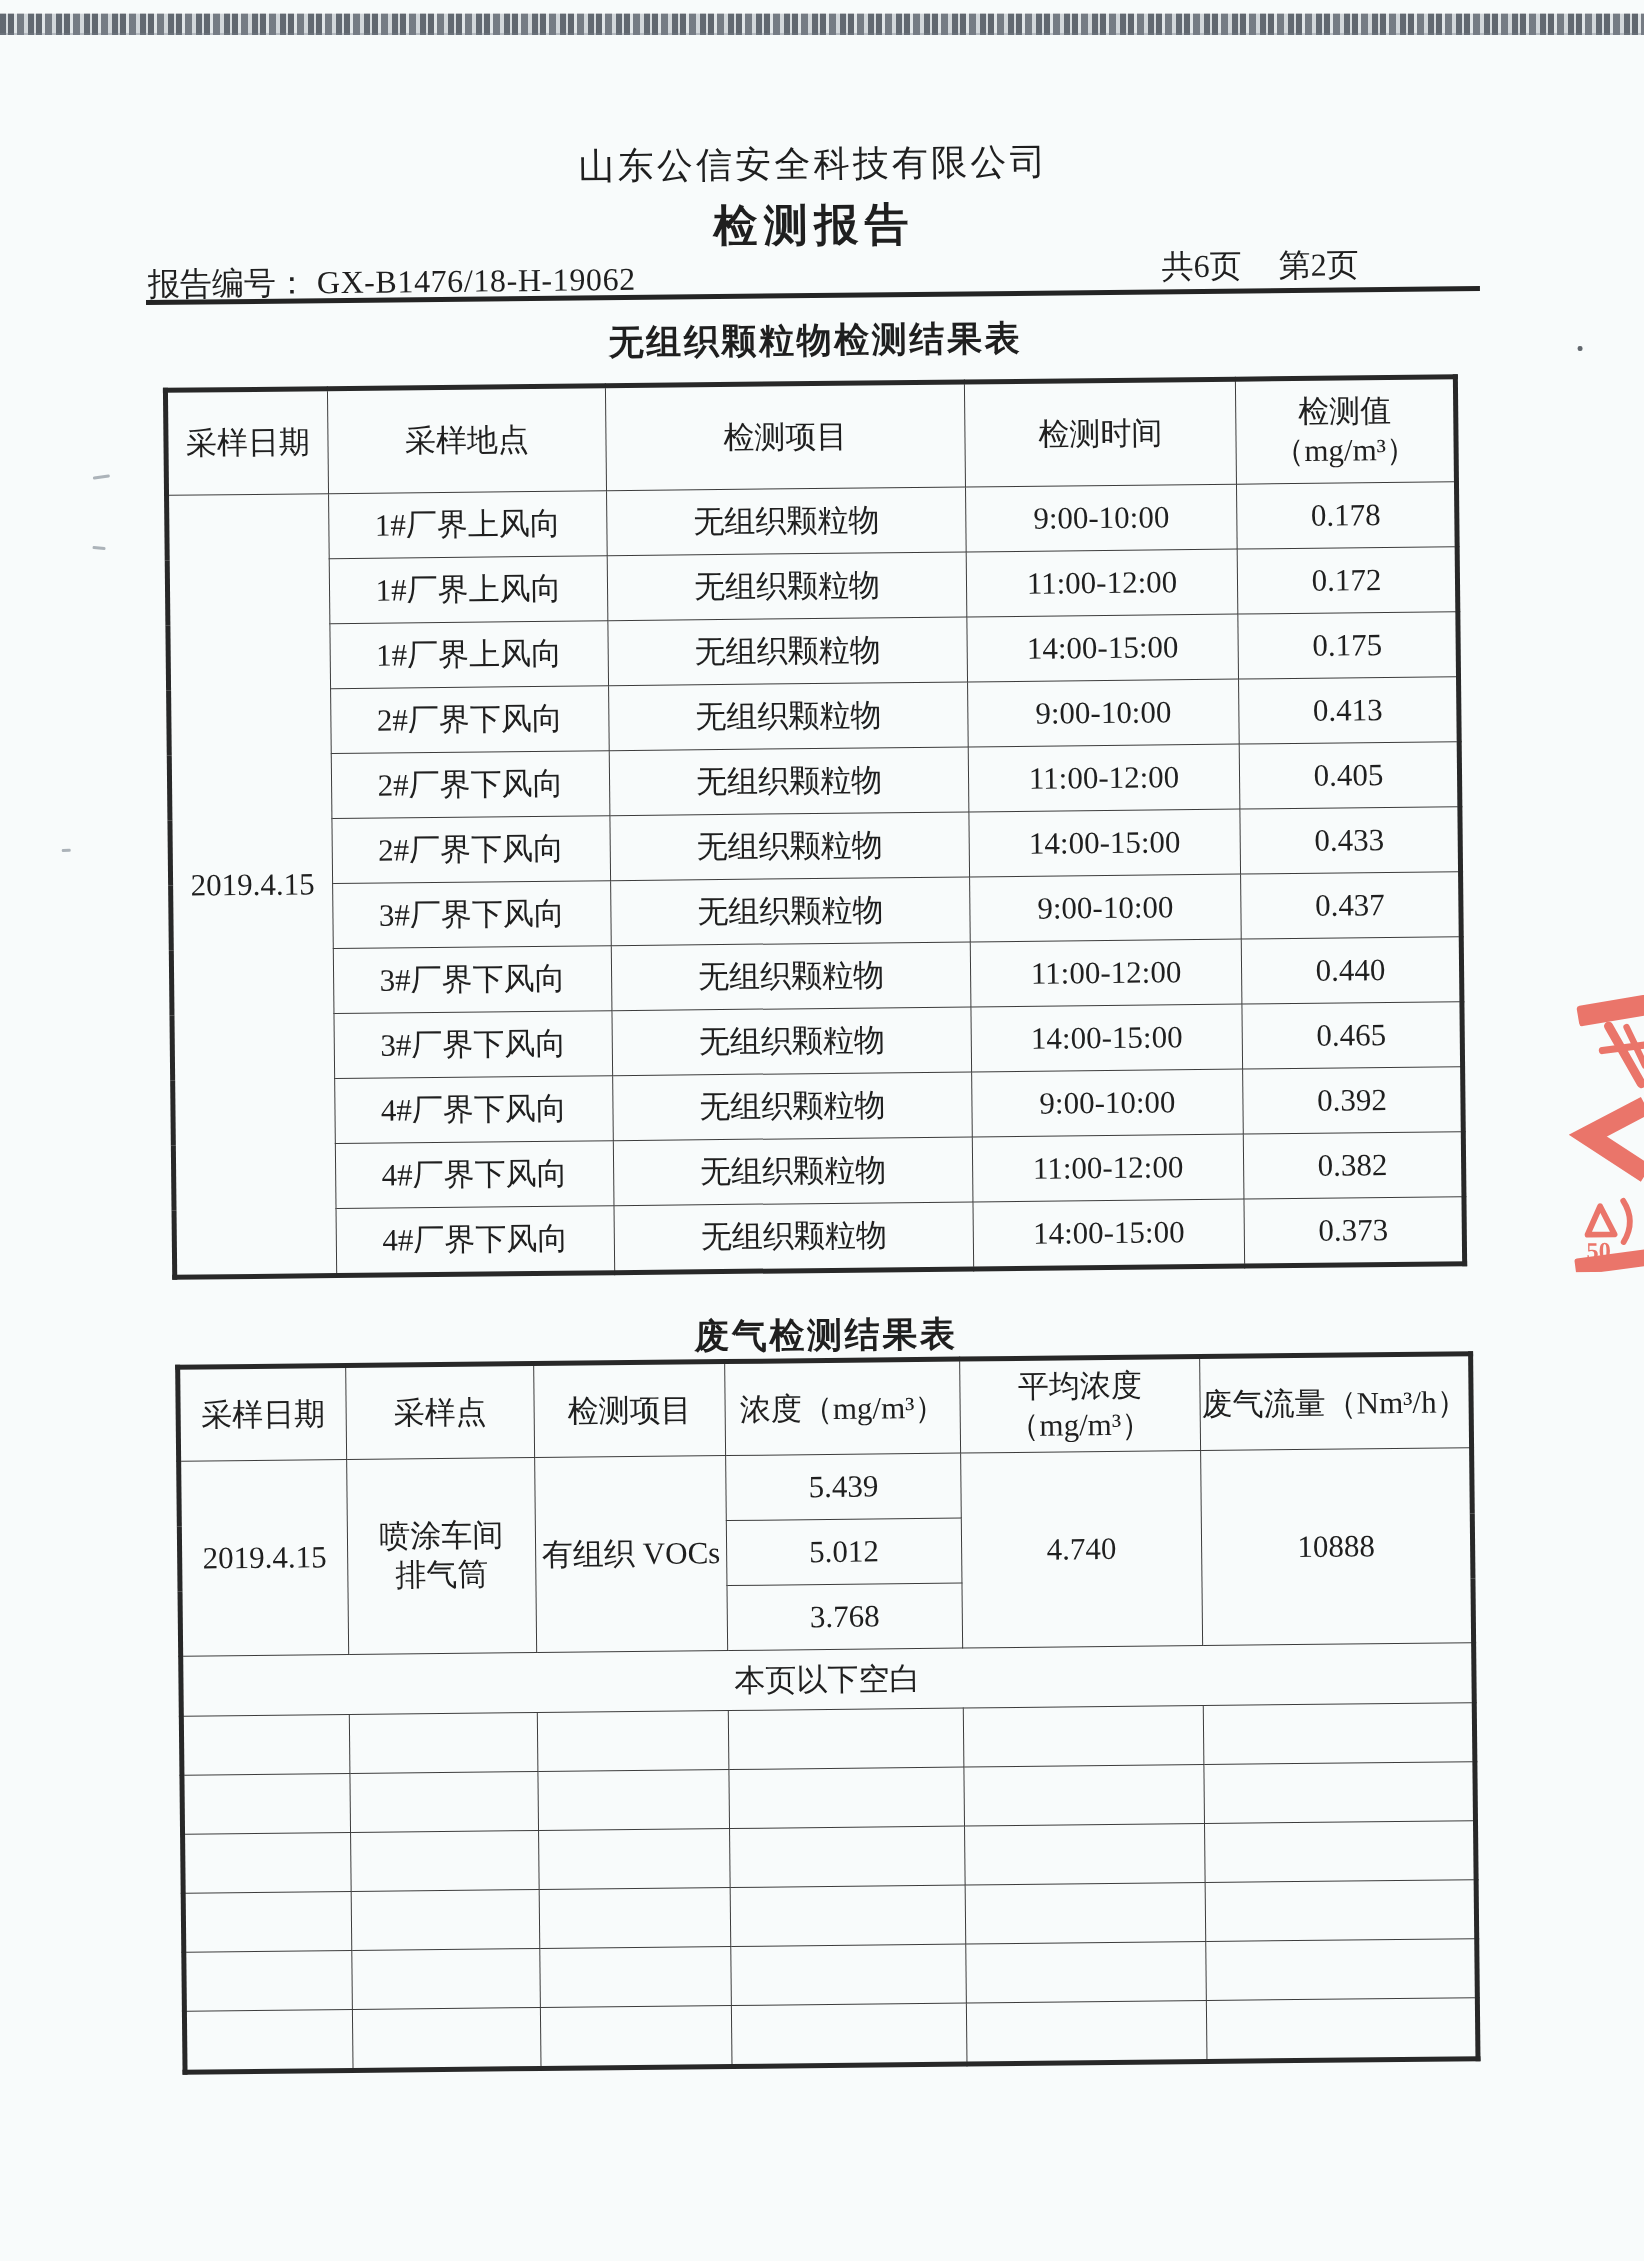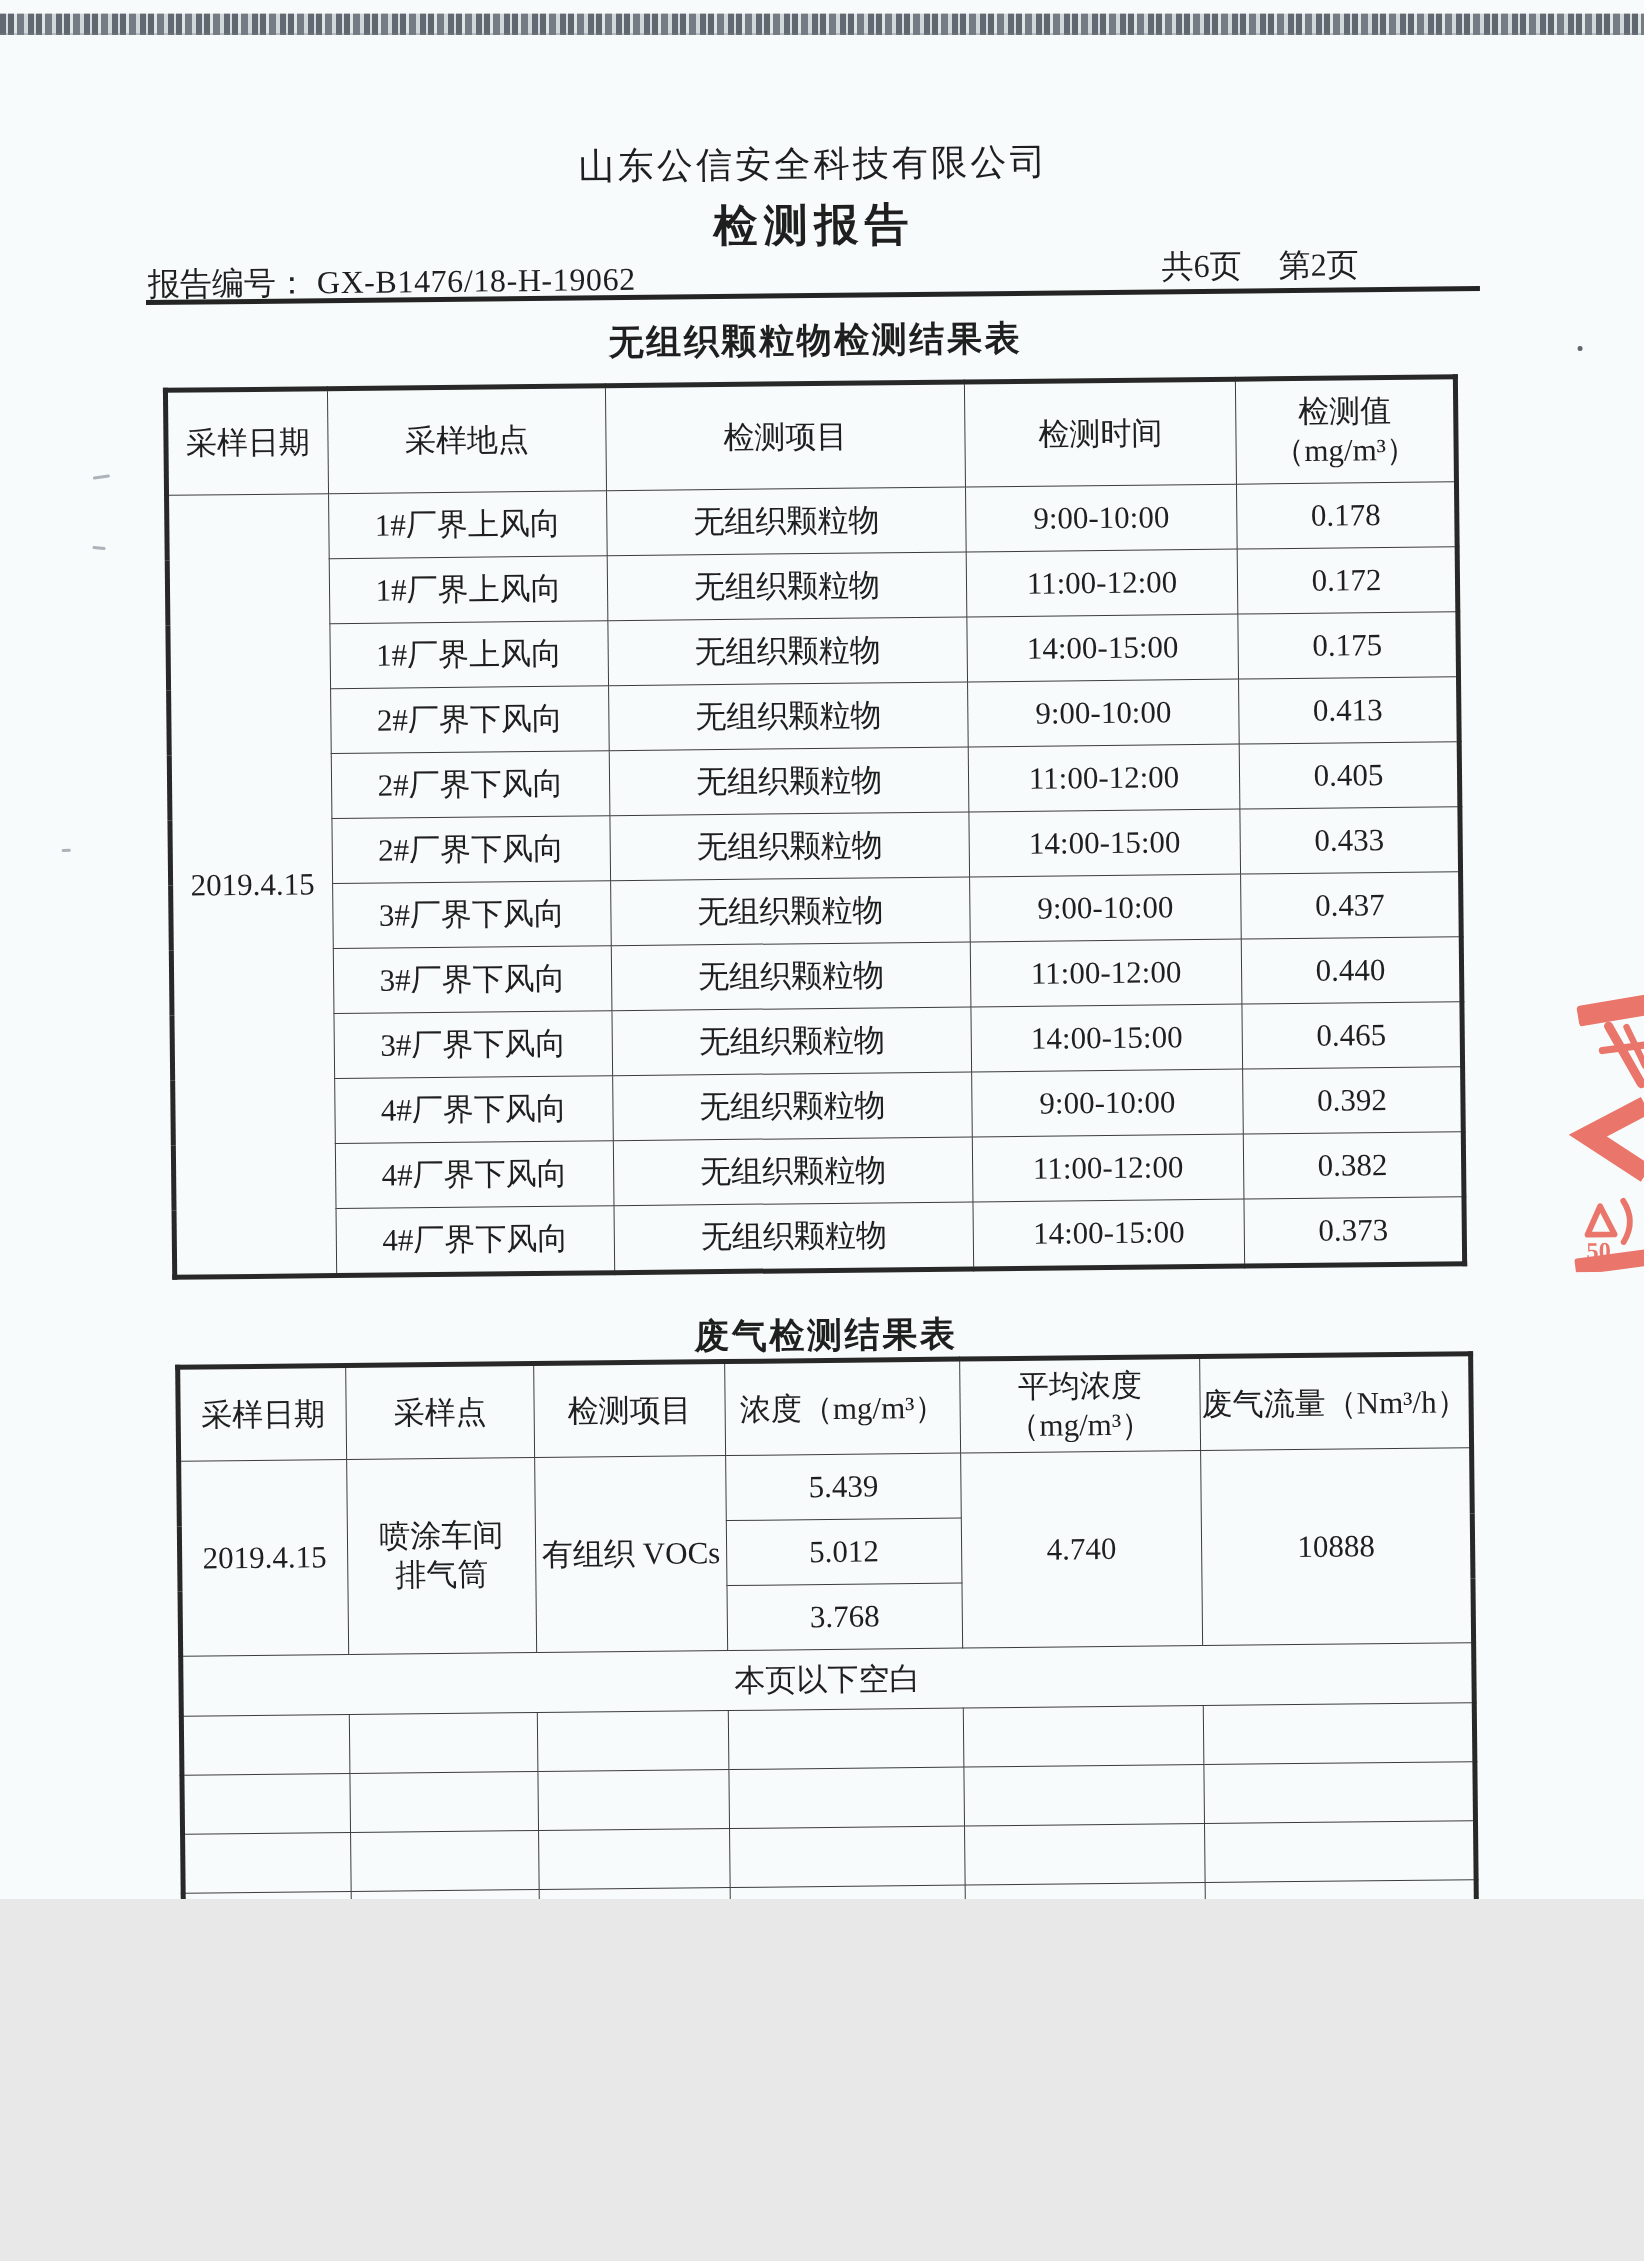--- a/index.html
+++ b/index.html
@@ -1,18 +1,18 @@
 <!DOCTYPE html>
 <html style="font-size:10.3px"><head>
 <meta charset="utf-8">
 <style>
   html,body{margin:0;padding:0;background:#e8e8e8;}
   .page{
     position:relative;
-    width:1644px;height:1899px;
+    width:1644px;height:2261px;
     background:#f8fbfb;
     overflow:hidden;
     font-family:"Liberation Serif","DejaVu Serif",serif;
     color:#1f1f1f;
   }
   
   .scan-band{
     position:absolute;left:0;top:13px;width:100%;height:19.3px;
     background:
       repeating-linear-gradient(90deg,

